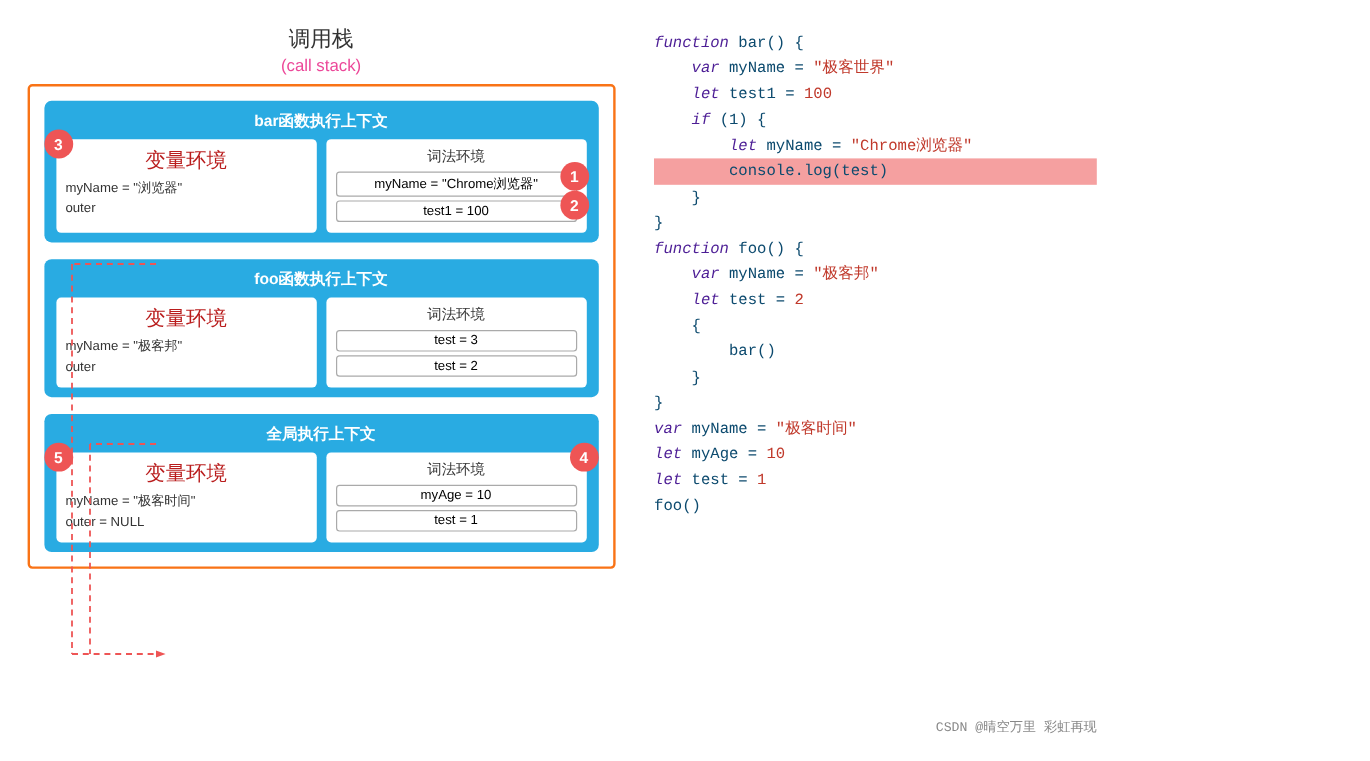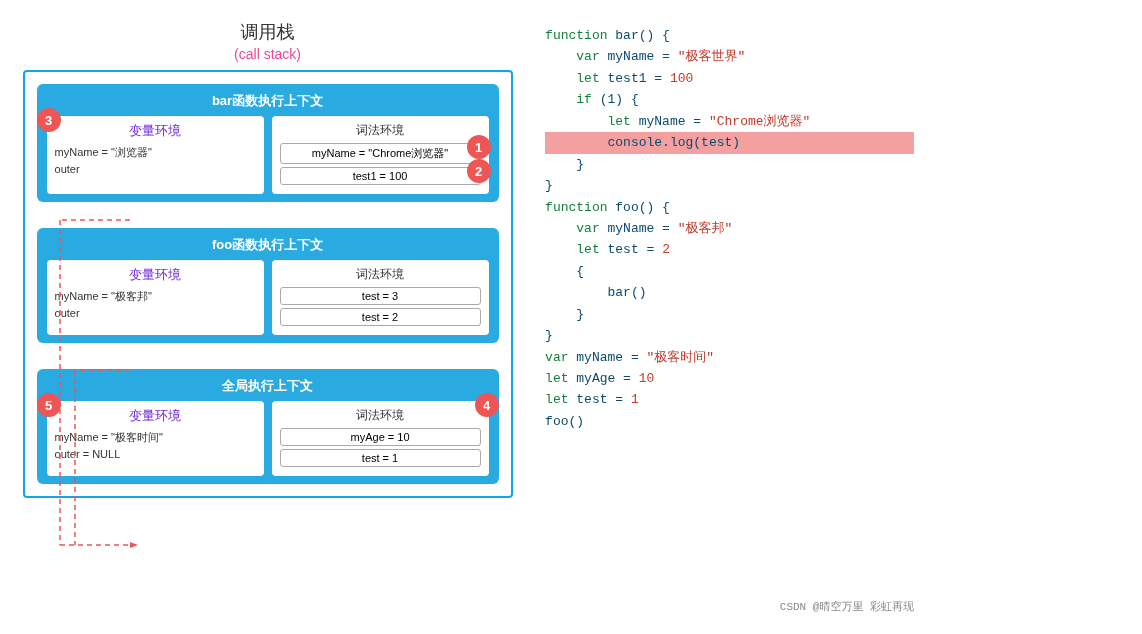--- a/index.html
+++ b/index.html
@@ -36,27 +36,27 @@
       font-weight: normal;
     }
 
     .title-en {
       font-size: 14px;
       color: #ec4899;
       margin-bottom: 8px;
     }
 
     .call-stack-outer {
-      border: 2px solid #0ea5e9;
+      border: 2px solid #f97316;
       border-radius: 4px;
       width: 490px;
       padding: 12px;
       display: flex;
       flex-direction: column;
-      gap: 26px;
+      gap: 14px;
       position: relative;
     }
 
     
     .context-block {
       border-radius: 6px;
       padding: 8px 10px;
       position: relative;
     }
 
@@ -84,22 +84,22 @@
     }
 
     .env-box {
       background: white;
       border-radius: 4px;
       padding: 6px 8px;
       flex: 1;
     }
 
     .env-label {
-      font-size: 13px;
-      color: #6d28d9;
+      font-size: 17px;
+      color: #b91c1c;
       text-align: center;
       margin-bottom: 4px;
     }
 
     .env-content {
       font-size: 11px;
       color: #333;
       line-height: 1.5;
     }
 
@@ -153,21 +153,21 @@
     }
 
     .code-block {
       position: relative;
     }
 
     .line {
       white-space: pre;
     }
 
-    .kw { color: #15803d; font-weight: normal; }
+    .kw { color: #4c1d95; font-weight: normal; font-style: italic; }
     .str { color: #c0392b; }
     .num { color: #c0392b; }
     .plain { color: #0c4a6e; }
 
     .watermark {
       position: absolute;
       bottom: 8px;
       right: 10px;
       font-size: 11px;
       color: #888;

